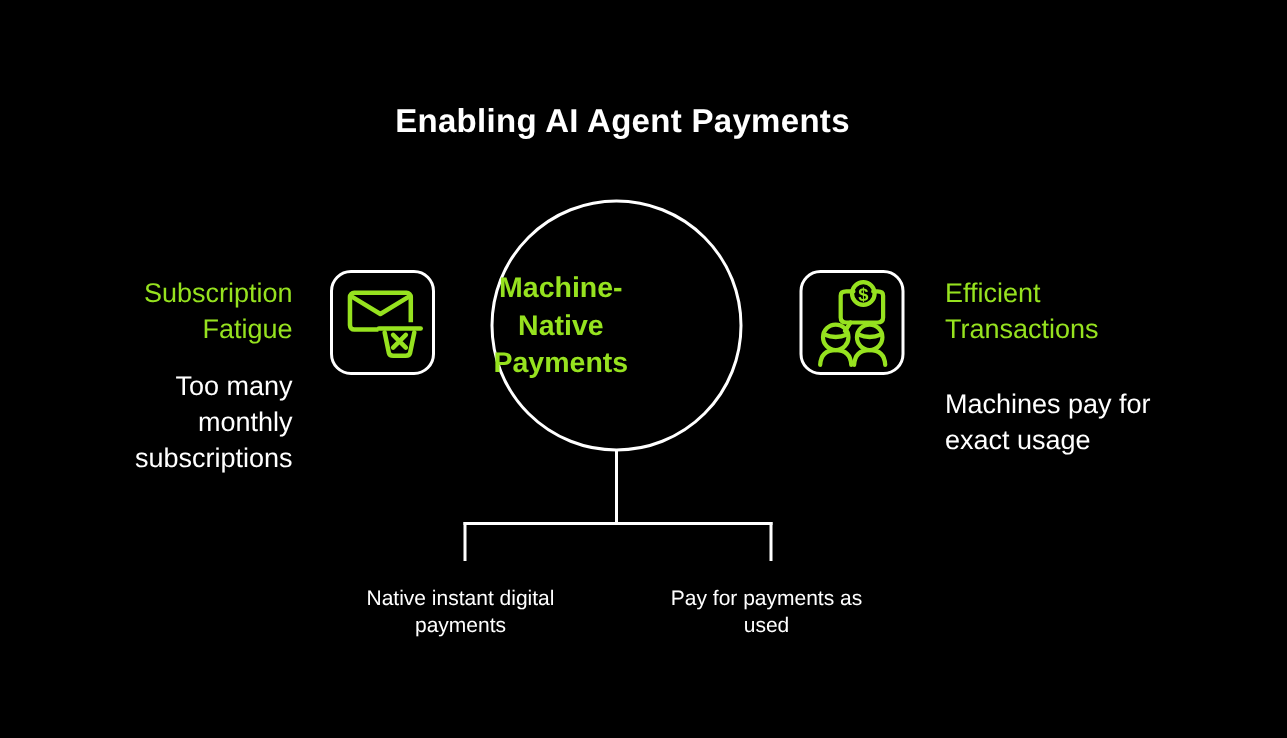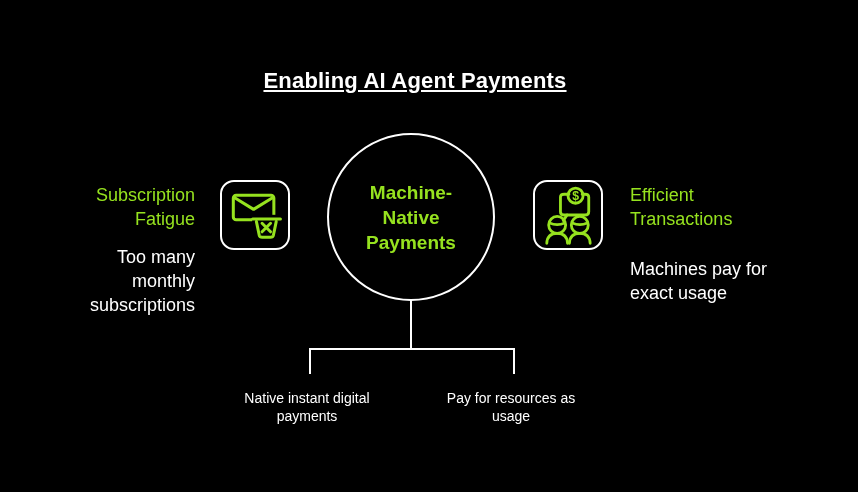--- a/index.html
+++ b/index.html
@@ -13,28 +13,27 @@
     width:858px;height:492px;
     background:var(--bg);
     font-family:"Liberation Sans", sans-serif;
     overflow:hidden;
   }
   .title{
     position:absolute;left:0;top:69px;width:830px;
     margin:0;text-align:center;
     color:var(--fg);font-size:22px;font-weight:bold;letter-spacing:.2px;
     line-height:24px;
-    text-decoration:underline;
   }
   
   .circle{
     position:absolute;left:327px;top:133px;
     width:168px;height:168px;box-sizing:border-box;
     border:2px solid var(--fg);border-radius:50%;
-    display:flex;align-items:center;justify-content:center;
+    display:flex;align-items:center;justify-content:flex-start;
   }
   .circle-label{
     color:var(--accent);font-size:19px;font-weight:bold;
     line-height:25px;text-align:center;white-space:pre-line;
   }
   
   .line{position:absolute;background:var(--fg);}
   .stem {left:410px;top:300px;width:2px;height:49px;}
   .hbar {left:309px;top:348px;width:206px;height:2px;}
   .ldrop{left:309px;top:348px;width:2px;height:26px;}
@@ -126,15 +125,15 @@
     <p class="side-heading">Efficient Transactions</p>
     <p class="side-desc">Machines pay for exact usage</p>
   </div>
 
   <div class="side-text left-text">
     <p class="side-heading">Subscription Fatigue</p>
     <p class="side-desc">Too many monthly subscriptions</p>
   </div>
 
   <div class="bottom-label bl-left">Native instant digital payments</div>
-  <div class="bottom-label bl-right">Pay for resources as usage</div>
+  <div class="bottom-label bl-right">Pay for payments as used</div>
 
 </div>
 
 </body></html>

